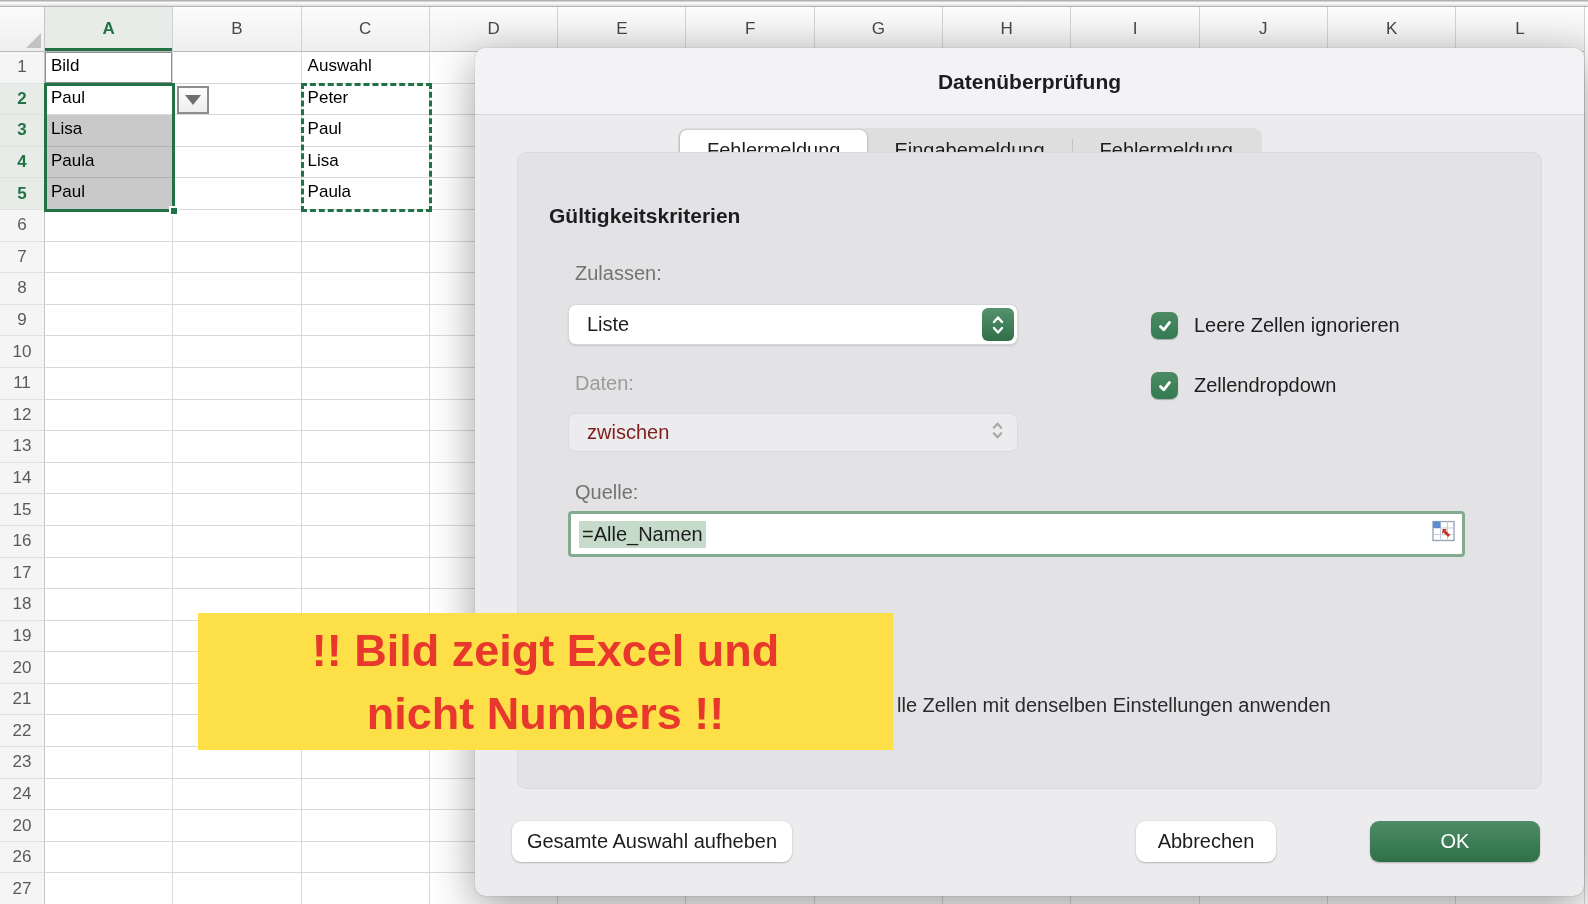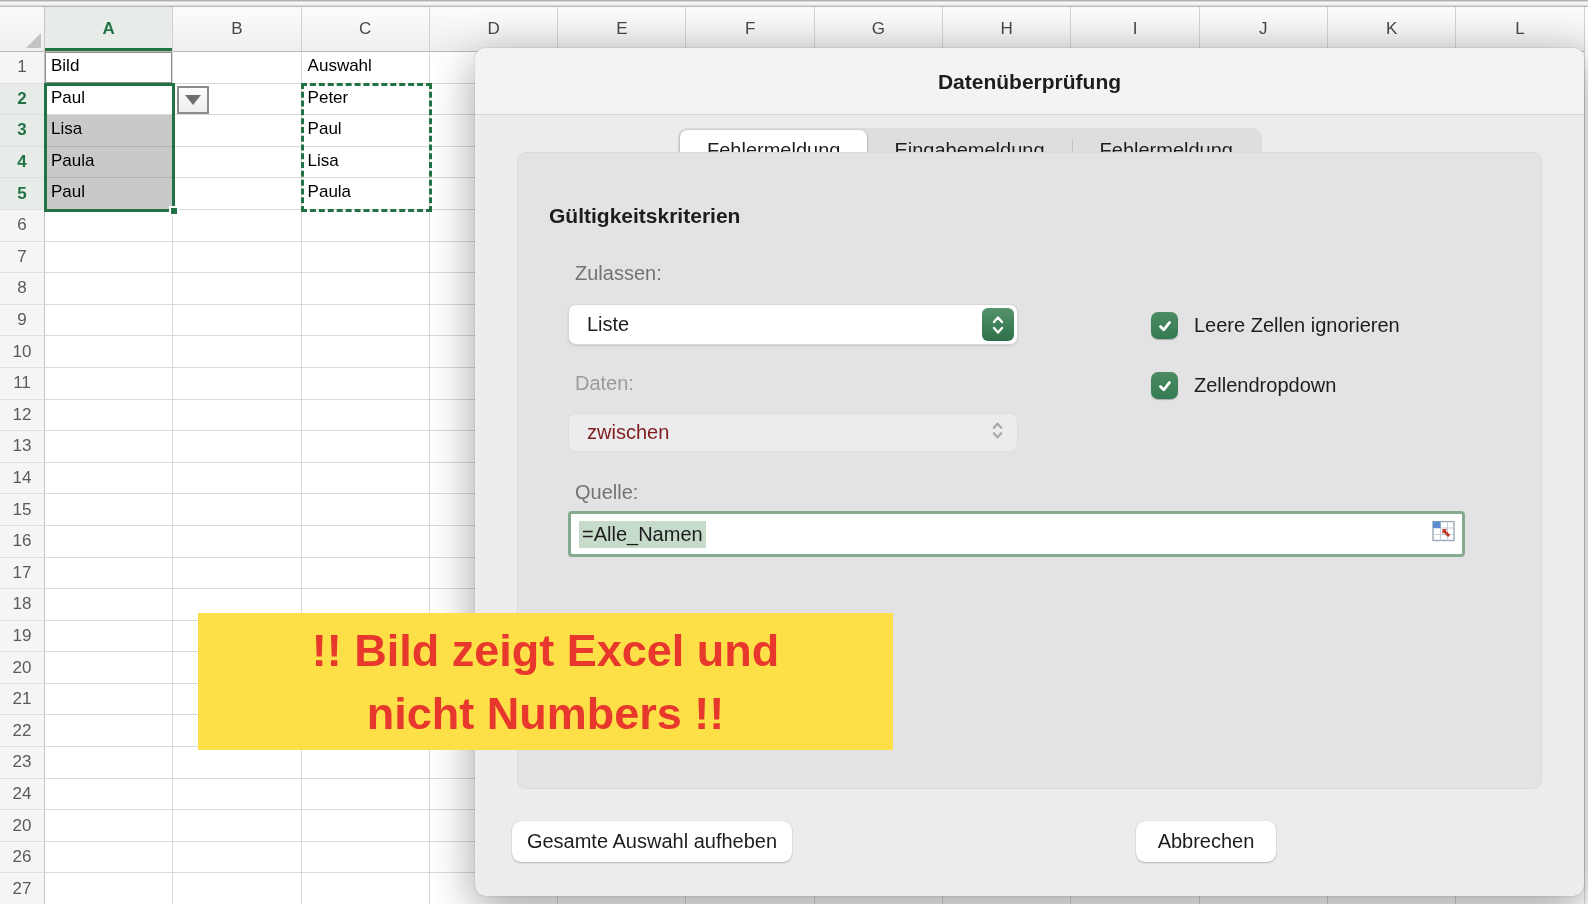--- a/index.html
+++ b/index.html
@@ -600,24 +600,26 @@
       </div>
       <div class="cb-row" style="top:220px;">
         <span class="checkbox">
           <svg width="16" height="16" viewBox="0 0 14 14">
             <path d="M3 7.4 L5.9 10.3 L11 3.9" fill="none" stroke="#fff" stroke-width="2.4" stroke-linecap="round" stroke-linejoin="round"></path>
           </svg>
         </span>
         <span class="cb-label">Zellendropdown</span>
       </div>
 
+      <div id="apply-partial">lle Zellen mit denselben Einstellungen anwenden</div>
     </div>
 
     <div class="btn white" id="btn-clear">Gesamte Auswahl aufheben</div>
     <div class="btn white" id="btn-cancel">Abbrechen</div>
+    <div class="btn green" id="btn-ok">OK</div>
   </div>
 
   <div id="annotation">
     <div>!! Bild zeigt Excel und</div>
     <div>nicht Numbers !!</div>
   </div>
 
 </div>
 
 </body></html>

